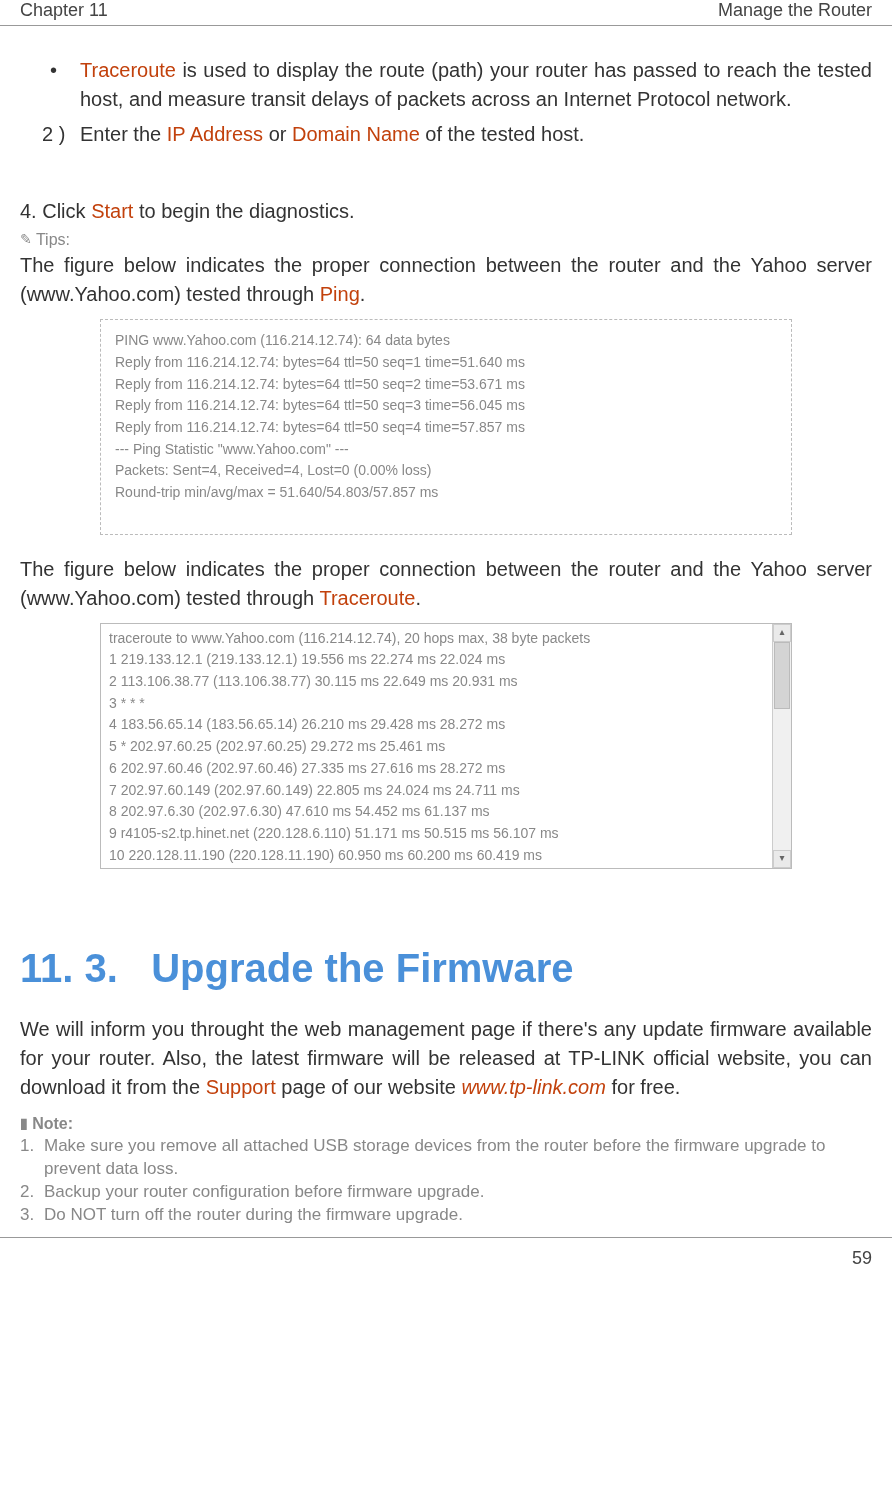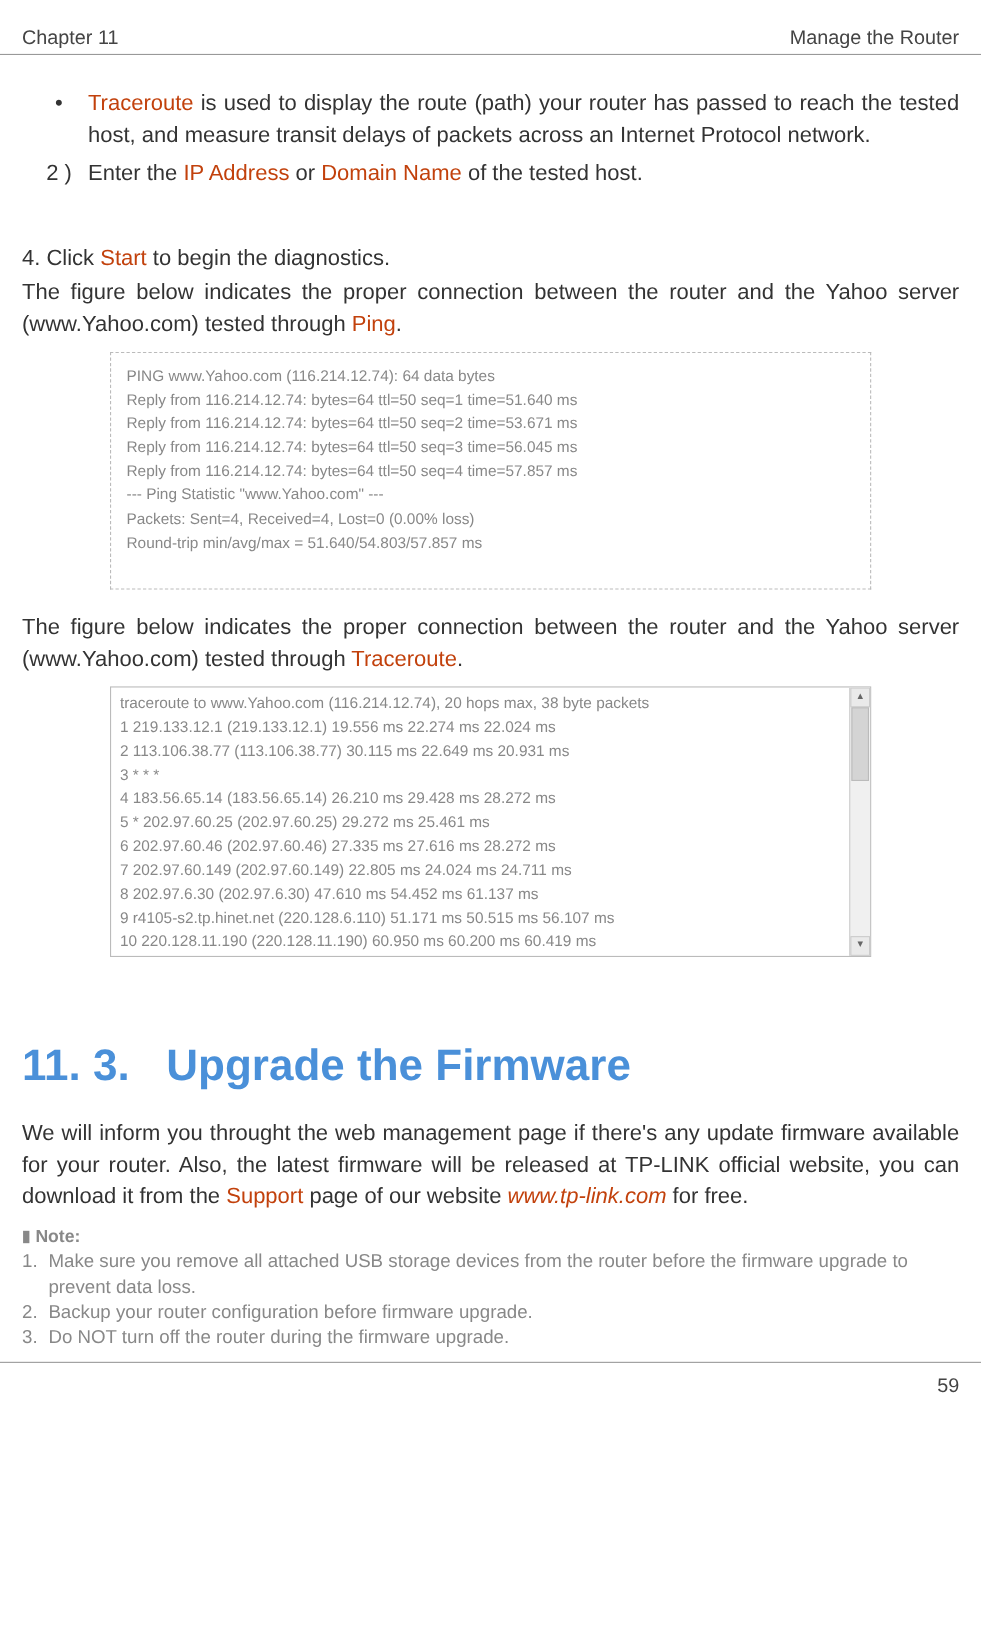--- a/index.html
+++ b/index.html
@@ -6,21 +6,21 @@
     font-family: -apple-system, BlinkMacSystemFont, "Segoe UI", Arial, sans-serif;
     margin: 0;
     padding: 0;
     width: 892px;
     color: #333;
     background: #fff;
   }
   .header {
     display: flex;
     justify-content: space-between;
-    padding: 24px 20px 4px 20px;
+    padding: 0 20px 4px 20px;
     border-bottom: 1px solid #999;
     font-size: 18px;
     color: #444;
   }
   .content {
     padding: 30px 20px 10px 20px;
     font-size: 20px;
     line-height: 1.45;
   }
   .bullet-row {
@@ -191,20 +191,24 @@
     <span class="num">2 )</span>
     <span>
       <span>Enter the </span><span class="blue">IP Address</span><span> or </span><span class="blue">Domain Name</span><span> of the tested host.</span>
     </span>
   </div>
 
   <div class="step">
     <span>4. Click </span><span class="blue">Start</span><span> to begin the diagnostics.</span>
   </div>
 
+  <div class="tips-label">
+    <span class="link-icon">✎</span>
+    <span>Tips:</span>
+  </div>
 
   <div class="para">
     <span>The figure below indicates the proper connection between the router and the Yahoo server (www.Yahoo.com) tested through </span><span class="blue">Ping</span><span>.</span>
   </div>
 
   <div class="code-box">
     <div class="mono-line">PING www.Yahoo.com (116.214.12.74): 64 data bytes</div>
     <div class="mono-line">Reply from 116.214.12.74:  bytes=64  ttl=50  seq=1  time=51.640 ms</div>
     <div class="mono-line">Reply from 116.214.12.74:  bytes=64  ttl=50  seq=2  time=53.671 ms</div>
     <div class="mono-line">Reply from 116.214.12.74:  bytes=64  ttl=50  seq=3  time=56.045 ms</div>

